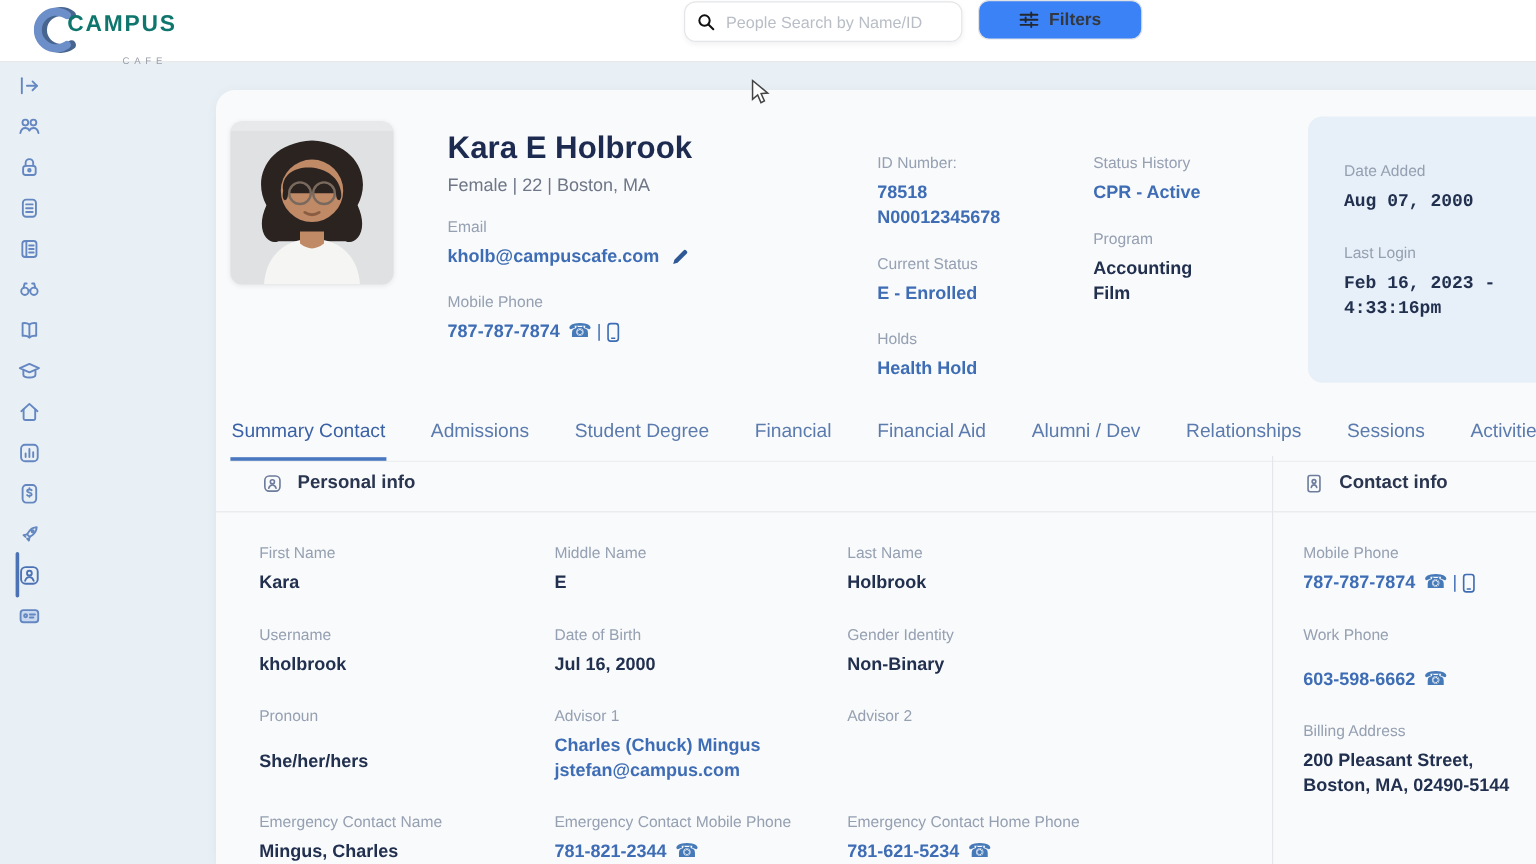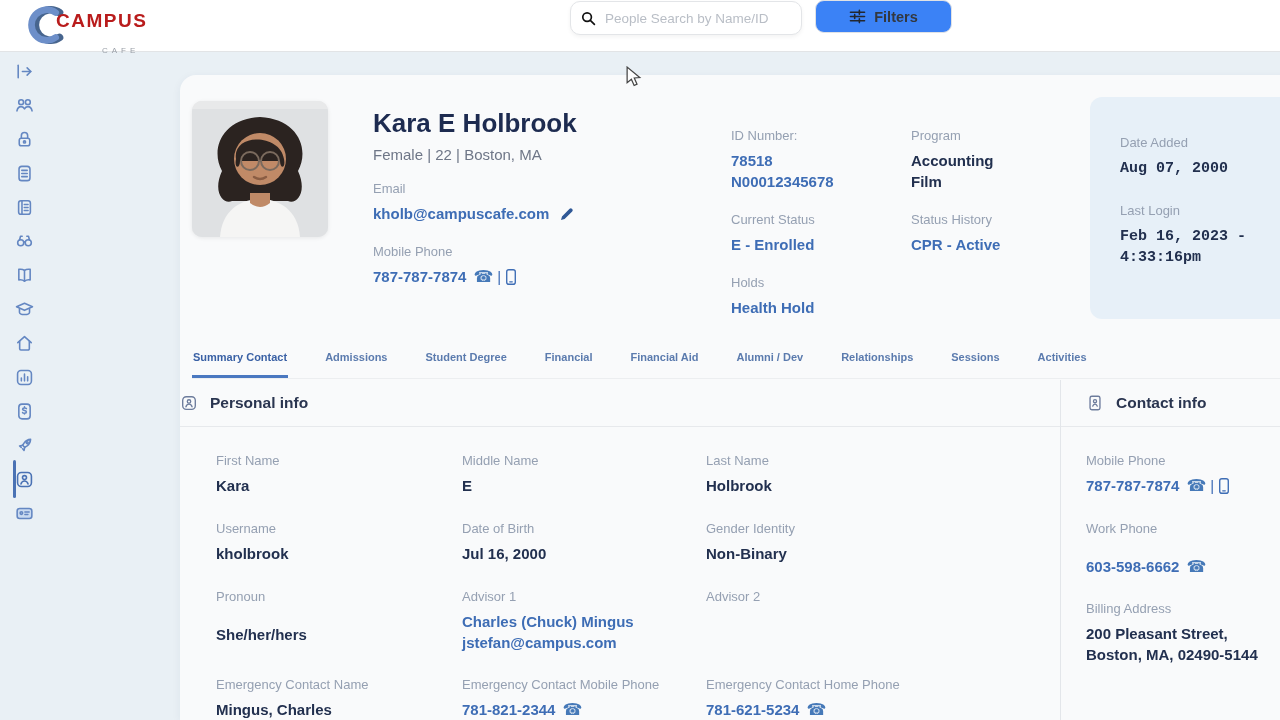--- a/index.html
+++ b/index.html
@@ -5,21 +5,21 @@
   html,body{margin:0;padding:0;width:1280px;height:720px;overflow:hidden;
     font-family:"Liberation Sans","DejaVu Sans",sans-serif;background:#e9f0f5;}
   *{box-sizing:border-box;}
 
   
   .header{position:absolute;left:0;top:0;width:1280px;height:52px;background:#ffffff;
     border-bottom:1px solid #e2e4e6;z-index:30;}
   .logo{position:absolute;left:28px;top:3px;display:flex;align-items:flex-start;cursor:pointer;}
   .logo-mark{width:42px;height:44px;}
   .logo-text{margin-left:-14px;margin-top:7px;}
-  .logo-line1{font-size:19px;font-weight:700;color:#b91c1c;letter-spacing:1.5px;}
+  .logo-line1{font-size:19px;font-weight:700;color:#0f766e;letter-spacing:1.5px;}
   .logo-line2{font-size:8px;color:#9aa0a8;letter-spacing:4px;margin-left:46px;margin-top:14px;}
   .search-box{position:absolute;left:570px;top:1px;width:232px;height:34px;background:#fff;
     border:1px solid #e3e5e8;border-radius:10px;box-shadow:0 2px 4px rgba(0,0,0,.05);
     display:flex;align-items:center;padding:0 10px;gap:7px;}
   .search-box input{border:none;outline:none;flex:1;font-size:13.5px;color:#7f1d1d;
     font-family:inherit;background:transparent;}
   .search-box input::placeholder{color:#b9bec6;}
   .filters-btn{position:absolute;left:815px;top:0px;width:137px;height:33px;background:#3b82f6;
     border:1px solid #e0e2e5;border-radius:9px;display:flex;align-items:center;justify-content:center;
     gap:8px;font-size:14.5px;font-weight:700;color:#33383f;cursor:pointer;}
@@ -62,33 +62,33 @@
   .meta-panel{position:absolute;left:910px;top:22px;width:386px;height:222px;background:#e7f0f8;
     border-radius:12px;overflow:hidden;}
   .meta-col1{position:absolute;left:30px;top:38px;width:150px;}
   .meta-panel .lbl{margin-bottom:8px;}
   .meta-panel .val{font-size:15px;font-family:Liberation Mono, monospace;}
   .meta-field{margin-bottom:24px;}
 
   
   .tabs{position:absolute;left:12px;top:268px;width:1088px;display:flex;gap:36px;
     border-bottom:1px solid #eceef0;padding-left:0;}
-  .tab{font-size:11px;font-weight:700;color:#5b7bae;padding:8px 1px 12px;cursor:pointer;
+  .tab{font-size:16px;font-weight:400;color:#5b7bae;padding:8px 1px 12px;cursor:pointer;
     border-bottom:3px solid transparent;white-space:nowrap;text-align:right;}
   .tab.active{color:#3a61a5;border-bottom-color:#4a78c0;}
 
   
   .sections{position:absolute;left:0;top:305px;width:1100px;height:340px;}
   .sec-divider{position:absolute;left:880px;top:0;width:1px;height:340px;background:#e3e6ea;}
   .section-hdr{display:flex;align-items:center;gap:12px;height:47px;border-bottom:1px solid #e7e9ec;}
   .section-hdr svg{width:18px;height:18px;stroke:#6d7c9c;fill:none;stroke-width:1.5;
     stroke-linecap:round;stroke-linejoin:round;}
   .section-title{font-size:15.5px;font-weight:700;color:#2a3550;}
   .sec-left{position:absolute;left:0;top:0;width:880px;}
-  .sec-left .section-hdr{}
+  .sec-left .section-hdr{padding-left:38px;}
   .sec-left .grid{display:grid;grid-template-columns:246px 244px 1fr;padding:26px 0 0 36px;}
   .sec-right{position:absolute;left:881px;top:0;width:219px;}
   .sec-right .section-hdr{padding-left:25px;}
   .sec-right .flist{padding:26px 0 0 25px;}
   .sec-right .field{margin-bottom:24px;}
   .sections .field{margin-bottom:24px;min-height:44px;}
 
   
   .cursor{position:absolute;left:625px;top:66px;z-index:50;pointer-events:none;}
 </style>
@@ -282,32 +282,32 @@
       </div>
       <div class="field">
         <div class="lbl">Holds</div>
         <div class="val blue link">
           <span>Health Hold</span>
         </div>
       </div>
     </div>
   <div class="col-prog" id="col-prog">
       <div class="field">
+        <div class="lbl">Status History</div>
+        <div class="val blue link">
+          <span>CPR - Active</span>
+        </div>
+      </div>
+      <div class="field">
         <div class="lbl">Program</div>
         <div class="val">
           <span>Accounting</span>
         </div>
         <div class="val">
           <span>Film</span>
-        </div>
-      </div>
-      <div class="field">
-        <div class="lbl">Status History</div>
-        <div class="val blue link">
-          <span>CPR - Active</span>
         </div>
       </div>
     </div>
 
   <div class="meta-panel">
     <div class="meta-col1" id="meta-col1">
         <div class="meta-field">
           <div class="lbl">Date Added</div>
           <div class="val">Aug 07, 2000</div>
         </div>

